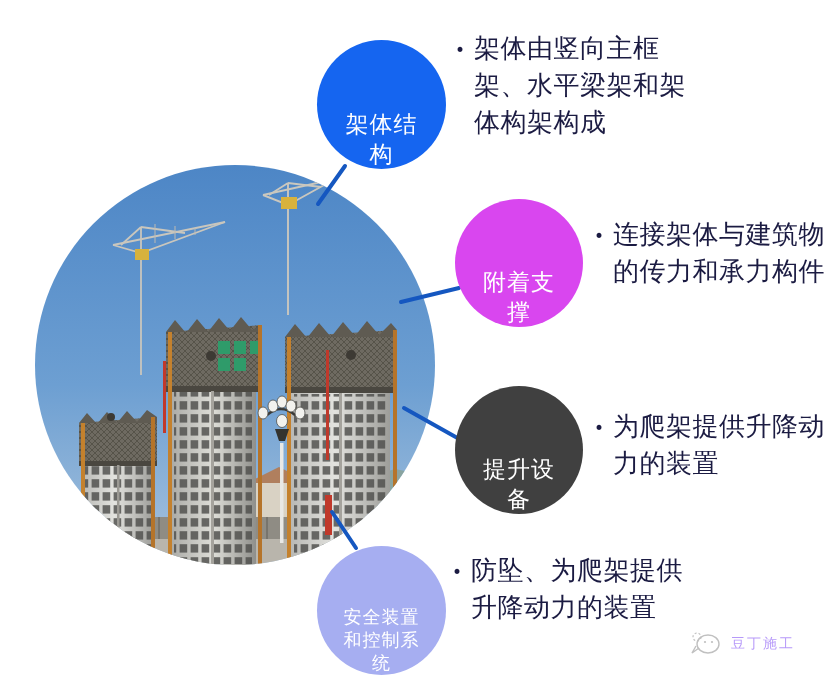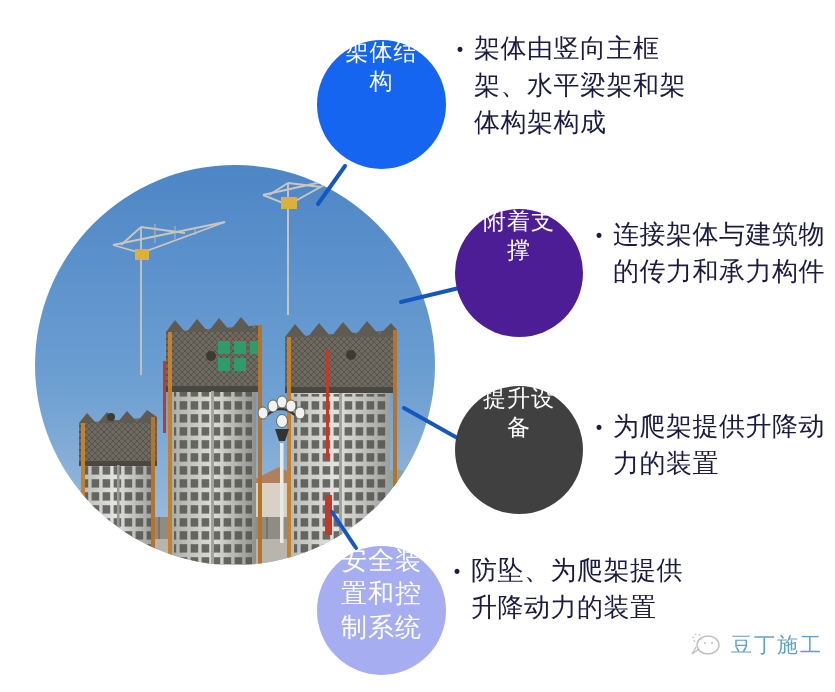--- a/index.html
+++ b/index.html
@@ -15,30 +15,30 @@
   
   .photo-circle{
     position:absolute;left:35px;top:165px;width:400px;height:400px;
     border-radius:50%;overflow:hidden;
   }
   .photo-svg{display:block;width:400px;height:400px;}
 
   
   .node{
     position:absolute;border-radius:50%;
-    display:flex;align-items:flex-start;justify-content:center;
+    display:flex;align-items:flex-end;justify-content:center;
     text-align:center;color:#ffffff;
     font-size:23px;line-height:1.28;letter-spacing:1px;
     box-sizing:border-box;padding:0 18px;
-    font-family:Liberation Mono, monospace;
+    font-family:Liberation Sans, sans-serif;
   }
   #node-1{left:317px;top:40px;width:129px;height:129px;background:#1565f0;}
-  #node-2{left:455px;top:209px;width:128px;height:128px;background:#4c1d95;}
+  #node-2{left:455px;top:199px;width:128px;height:128px;background:#d946ef;}
   #node-3{left:455px;top:386px;width:128px;height:128px;background:#404040;}
-  #node-4{left:317px;top:546px;width:129px;height:129px;background:#a6aef1;font-size:26px;}
+  #node-4{left:317px;top:546px;width:129px;height:129px;background:#a6aef1;font-size:18px;}
 
   
   .connectors{position:absolute;left:0;top:0;width:835px;height:692px;pointer-events:none;}
 
   
   .desc{
     position:absolute;display:flex;align-items:flex-start;
     color:#1b1b42;
     font-family:"DejaVu Sans","Liberation Sans",sans-serif;
   }
@@ -52,21 +52,21 @@
   #desc-3{left:594px;top:408px;width:250px;}
   #desc-4{left:452px;top:552px;width:250px;}
 
   
   .watermark{
     position:absolute;left:688px;top:631px;
     display:flex;align-items:center;gap:9px;opacity:.62;
   }
   .wm-logo{width:34px;height:26px;flex:0 0 auto;}
   .wm-text{
-    font-size:21px;color:#0369a1;letter-spacing:2px;
+    font-size:14px;color:#8b5cf6;letter-spacing:2px;
     font-family:Liberation Mono, monospace;
   }
 </style>
 </head>
 <body>
 
 <div id="stage">
 
   <div class="photo-circle">
     <svg class="photo-svg" viewBox="0 0 400 400" xmlns="http://www.w3.org/2000/svg">

